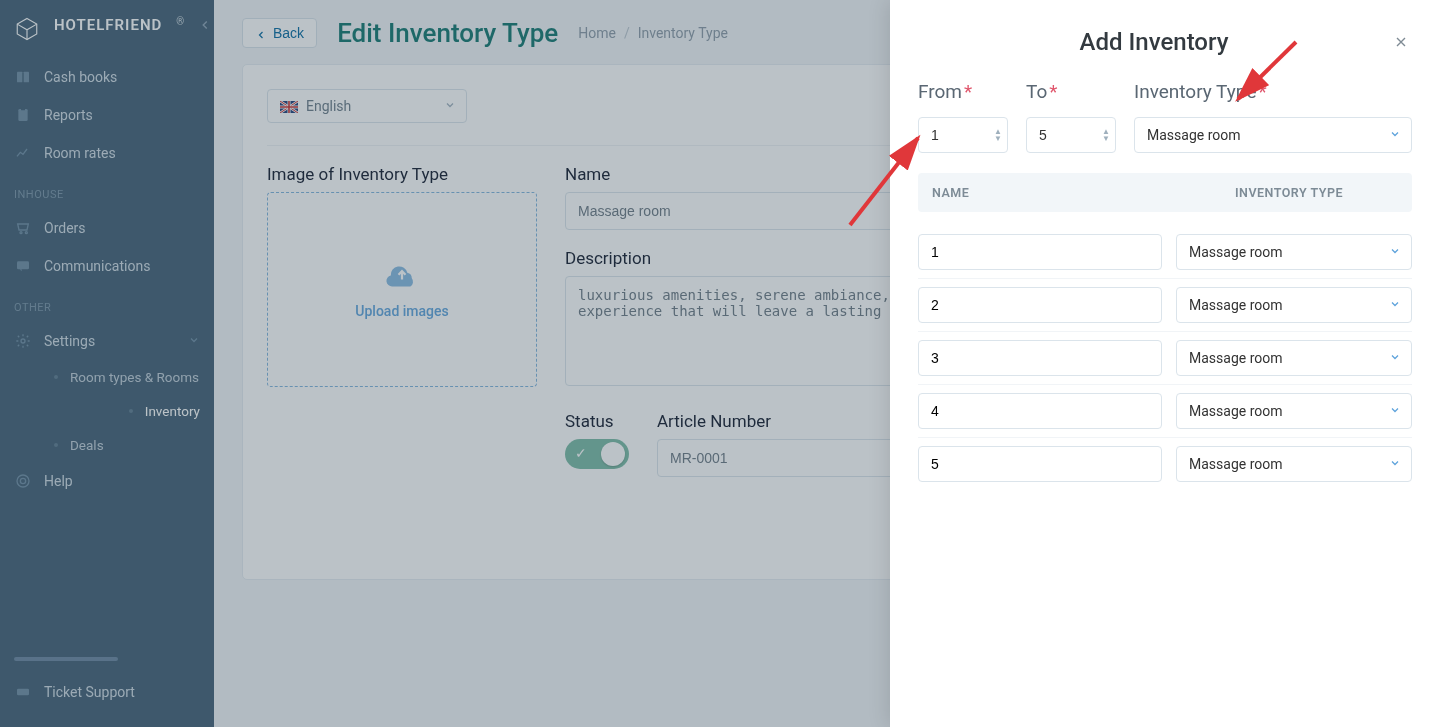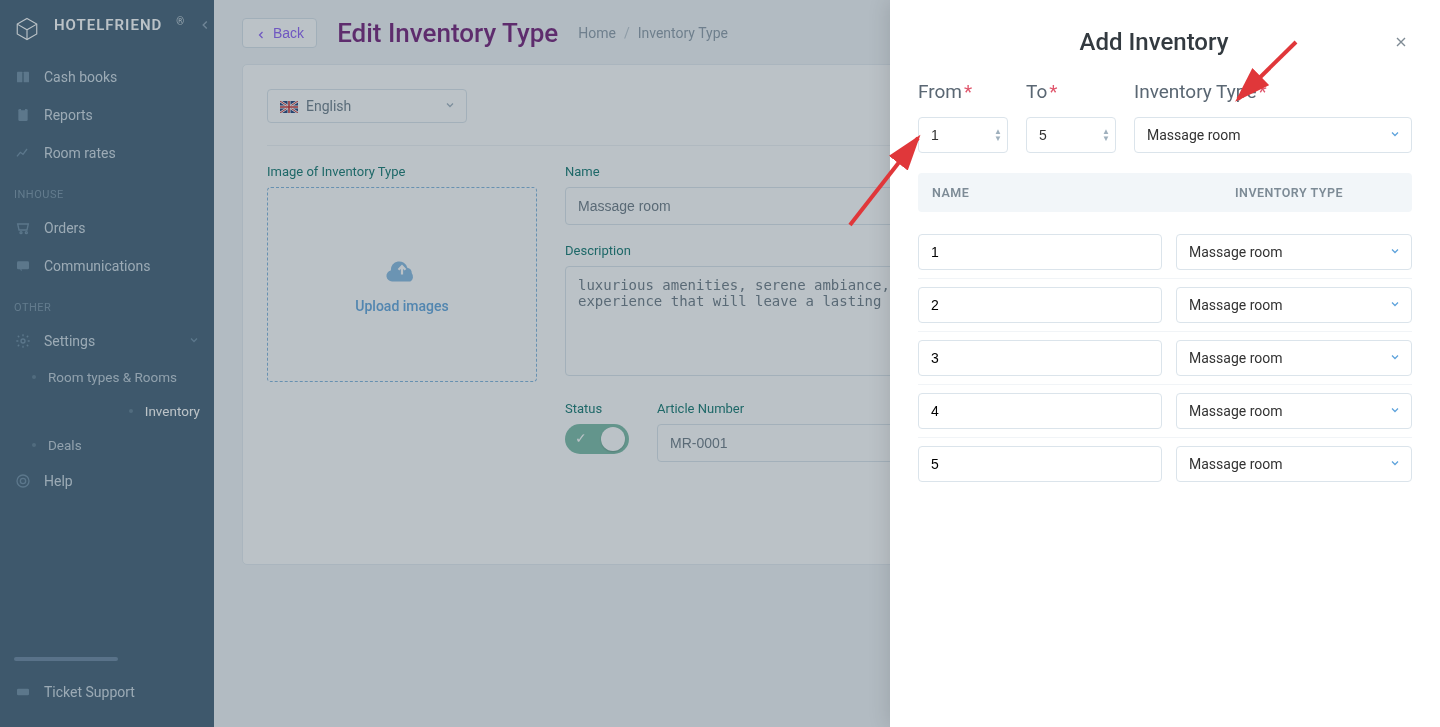--- a/index.html
+++ b/index.html
@@ -13,45 +13,45 @@
   .logo-text { font-size:15px; font-weight:600; letter-spacing:1px; color:#fff; }
   .logo-reg { font-size:10px; vertical-align:top; }
   .collapse-btn { margin-left:auto; width:18px; height:18px; display:flex; align-items:center; justify-content:center; color:#8aa0b3; }
 
   .nav { flex:1; overflow:hidden; }
   .nav-section-title { font-size:11px; letter-spacing:0.5px; color:#7893a7; padding:16px 14px 8px; }
   .nav-item { display:flex; align-items:center; gap:12px; padding:10px 14px; color:#cfdbe4; font-size:14px; cursor:pointer; position:relative;}
   .nav-item .icon { width:18px; height:18px; color:#6d8ca4; display:flex; align-items:center; justify-content:center; }
   .nav-item.active { color:#fff;justify-content:flex-end; }
   .nav-item .chevron { margin-left:auto; color:#6d8ca4; }
-  .nav-sub { padding-left:12px; }
+  .nav-sub { padding-left:34px; }
   .nav-sub .nav-item { padding:9px 14px 9px 20px; font-size:13.5px; color:#bfcdd8;}
   .nav-sub .nav-item .dot { width:4px;height:4px;border-radius:50%;background:#5c7a90; margin-right:0;}
   .nav-sub .nav-item.active { color:#fff; }
 
   .sidebar-footer { padding: 10px 14px 16px; }
   .scroll-indicator {height:4px; width:104px; background:#6985a0; border-radius:2px; margin-bottom:12px; margin-left:0;}
 
   
   .main { position:absolute; left:214px; top:0; right:0; bottom:0; background:#f2f5f8; padding:18px 28px; overflow:hidden;}
   .page-header { display:flex; align-items:center; gap:20px; margin-bottom:16px; flex-wrap:wrap;}
-  .back-btn { border:1px solid #d8e2ea; background:#fff; padding:6px 12px; border-radius:4px; color:#8b5cf6; display:flex; align-items:flex-end; gap:6px; font-size:14px; }
-  .page-title { font-size:26px; font-weight:500; color:#701a75; }
+  .back-btn { border:1px solid #d8e2ea; background:#fff; padding:6px 12px; border-radius:4px; color:#0369a1; display:flex; align-items:flex-end; gap:6px; font-size:14px; }
+  .page-title { font-size:26px; font-weight:500; color:#0f766e; }
   .breadcrumb { color:#8a99a6; font-size:14px; display:flex; gap:8px; align-items:center;}
   .breadcrumb .sep { color:#b9c4ce;}
 
   .card { background:#fff; border:1px solid #e5ecf1; border-radius:5px; padding:24px; }
   .lang-select { border:1px solid #dbe4eb; border-radius:4px; padding:8px 36px 8px 12px; display:inline-flex; align-items:center; gap:8px; color:#6a7b88; position:relative; width:200px;}
   .lang-select .flag { width:18px; height:12px; display:inline-block; }
   .lang-select .caret { position:absolute; right:10px; color:#9fb0bd;}
 
   .divider { border:none; border-top:1px solid #eef2f5; margin:22px 0 18px; }
 
   .form-row { display:flex; gap:28px; }
-  .label { font-size:13px; color:#0f766e; margin-bottom:8px; display:block; }
+  .label { font-size:17px; color:#0f172a; margin-bottom:8px; display:block; }
   .upload-box { width:270px; height:195px; border:1px dashed #7fb4dd; border-radius:4px; display:flex; flex-direction:column; align-items:center; justify-content:center; color:#5ea3dc; gap:8px; }
   .upload-box .cloud { font-size:28px; color:#85b8e0;}
   .right-col { flex:1; }
   .input { width:100%; border:1px solid #dbe4eb; border-radius:4px; padding:10px 12px; font-size:14px; color:#5a6773; background:#fff;}
   .textarea { width:100%; border:1px solid #dbe4eb; border-radius:4px; padding:10px 12px; font-size:14px; color:#6a7883; min-height:110px; resize:none;}
   .status-row { display:flex; gap:28px; margin-top:22px;}
   .toggle { width:64px; height:30px; background:#79bba5; border-radius:15px; position:relative; }
   .toggle .checkmark { position:absolute; left:10px; top:6px; color:#fff; font-size:14px;}
   .toggle .knob { position:absolute; right:4px; top:3px; width:24px; height:24px; background:#fff; border-radius:50%; box-shadow:0 1px 2px rgba(0,0,0,0.2);}
 

